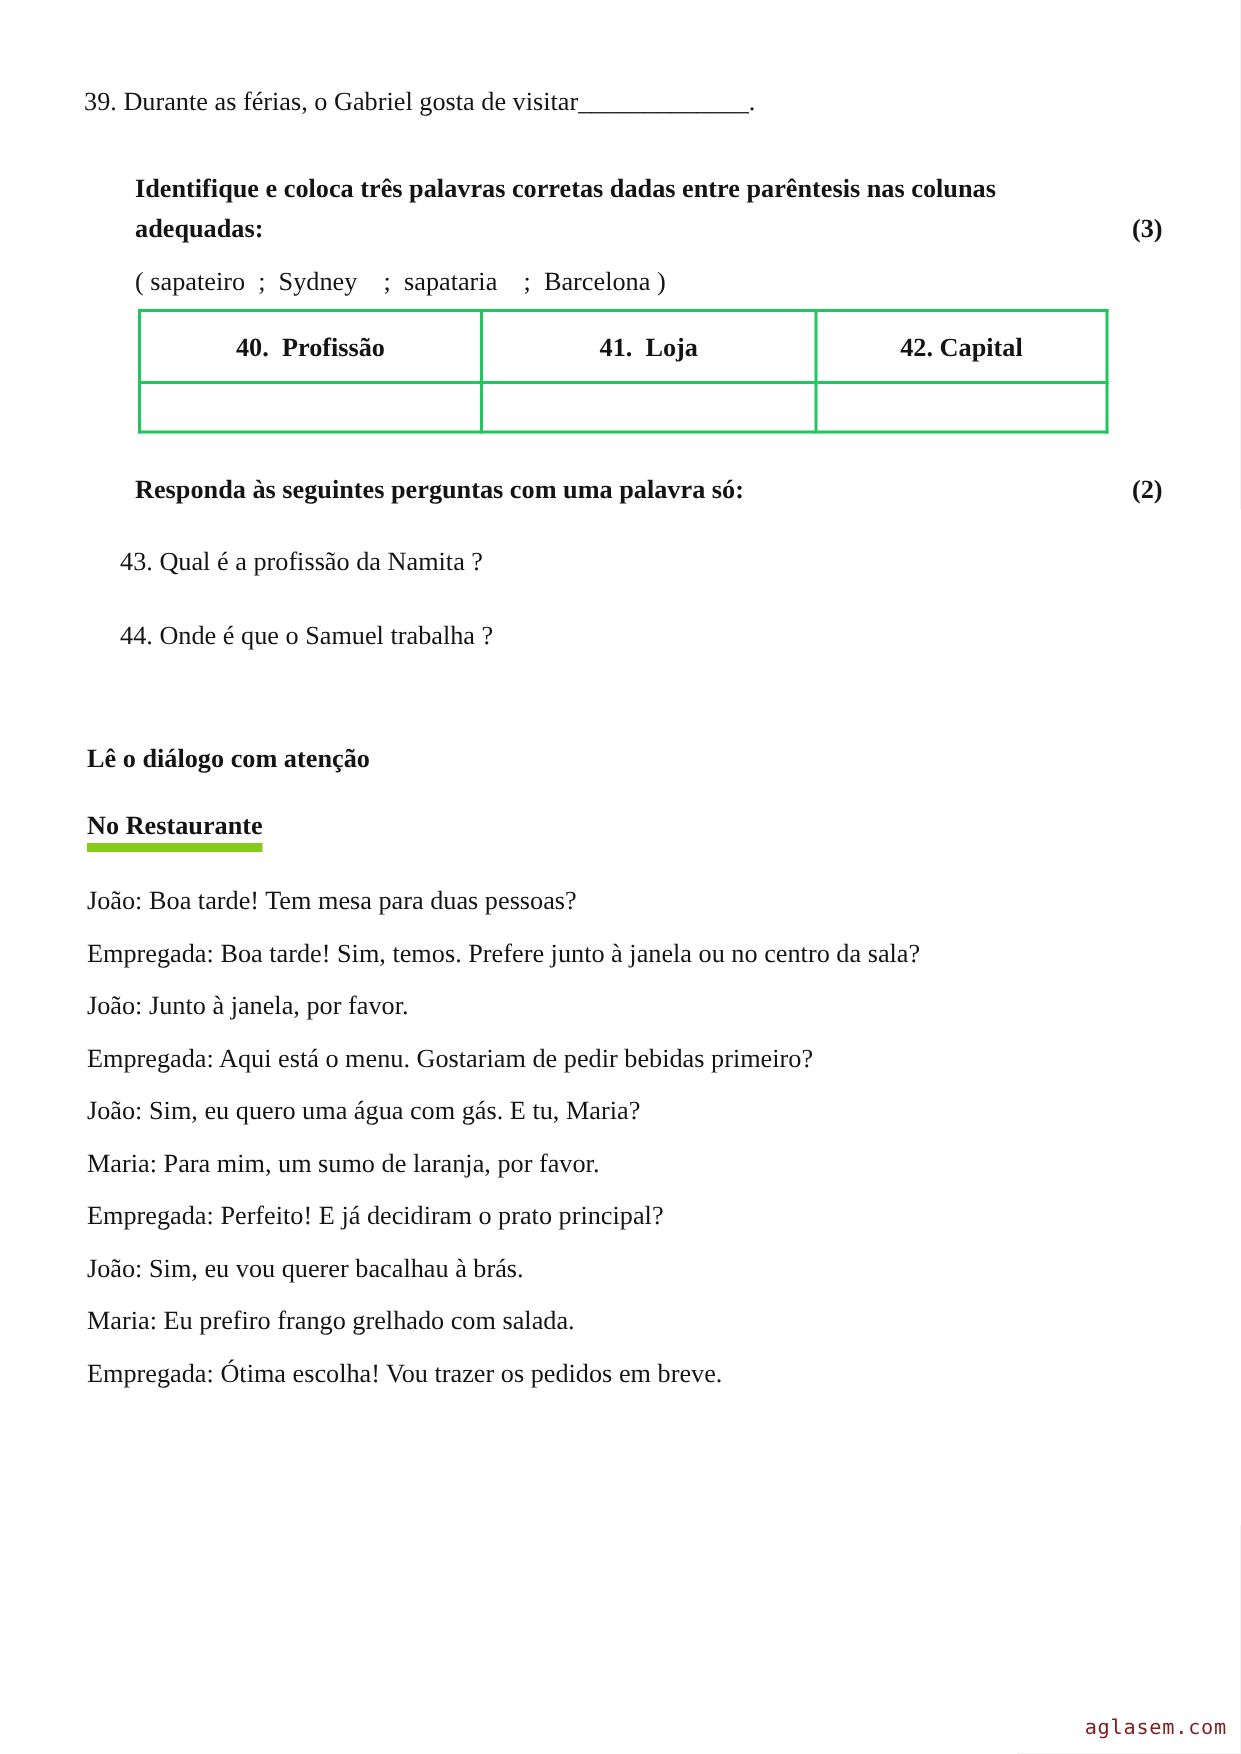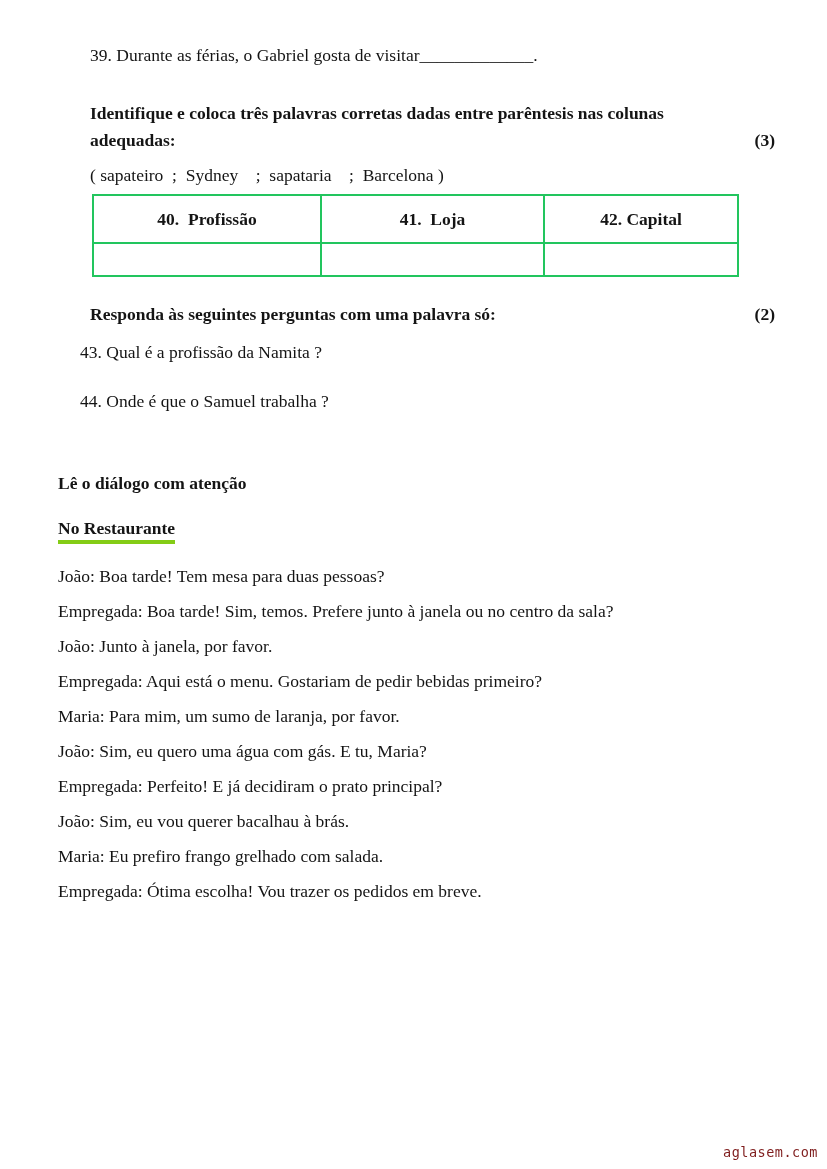--- a/index.html
+++ b/index.html
@@ -11,22 +11,22 @@
     position: relative;
     width: 827px;
     height: 1169px;
     margin: 0 auto;
     background: #ffffff;
     font-family: "Liberation Serif", serif;
     color: #141414;
     overflow: hidden;
   }
   .q39 {
-    padding-top: 44px;
-    margin-left: 90px;
+    padding-top: 56px;
+    margin-left: 56px;
     margin-right: 40px;
     font-size: 17.5px;
     line-height: 22px;
   }
   ul.options {
     list-style: none;
     margin: 6px 0 0 0;
     padding: 0 0 0 146px;
   }
   ul.options li {
@@ -79,38 +79,38 @@
     white-space: pre;
   }
   table.fill-table td {
     height: 29px;
   }
   table.fill-table col.c1 { width: 228px; }
   table.fill-table col.c2 { width: 223px; }
   table.fill-table col.c3 { width: 194px; }
   .answer-head { margin-top: 24px; }
   .question-line {
-    margin: 12px 40px 0 80px;
+    margin: 22px 40px 0 80px;
     font-size: 17.5px;
     line-height: 24px;
   }
   .q44 { margin-top: 25px; }
   .dialogue-intro {
     margin: 60px 0 0 58px;
     font-weight: bold;
     font-size: 17.5px;
   }
   .dialogue-title {
     margin: 24px 0 0 58px;
     font-size: 17.5px;
   }
   .dialogue-title span {
     display: inline-block;
     font-weight: bold;
-    border-bottom: 4px solid #84cc16;
+    border-bottom: 6px solid #84cc16;
     padding-bottom: 1px;
   }
   .dialogue {
     margin: 0 40px 0 58px;
   }
   .dialogue p {
     margin: 0 0 13px 0;
     font-size: 17.5px;
     line-height: 22px;
   }
@@ -170,22 +170,22 @@
 
   <div class="dialogue-intro">Lê o diálogo com atenção</div>
 
   <div class="dialogue-title"><span>No Restaurante</span></div>
 
   <div class="dialogue">
     <p class="first-line"><span class="speaker">João:</span> <span>Boa tarde! Tem mesa para duas pessoas?</span></p>
     <p><span class="speaker">Empregada:</span> <span>Boa tarde! Sim, temos. Prefere junto à janela ou no centro da sala?</span></p>
     <p><span class="speaker">João:</span> <span>Junto à janela, por favor.</span></p>
     <p><span class="speaker">Empregada:</span> <span>Aqui está o menu. Gostariam de pedir bebidas primeiro?</span></p>
+    <p><span class="speaker">João:</span> <span>Sim, eu quero uma água com gás. E tu, Maria?</span></p>
     <p><span class="speaker">Maria:</span> <span>Para mim, um sumo de laranja, por favor.</span></p>
-    <p><span class="speaker">João:</span> <span>Sim, eu quero uma água com gás. E tu, Maria?</span></p>
     <p><span class="speaker">Empregada:</span> <span>Perfeito! E já decidiram o prato principal?</span></p>
     <p><span class="speaker">João:</span> <span>Sim, eu vou querer bacalhau à brás.</span></p>
     <p><span class="speaker">Maria:</span> <span>Eu prefiro frango grelhado com salada.</span></p>
     <p><span class="speaker">Empregada:</span> <span>Ótima escolha! Vou trazer os pedidos em breve.</span></p>
   </div>
 
   <div class="footer-brand" style="color: #7f1d1d;">aglasem.com</div>
 
 </div>
 

